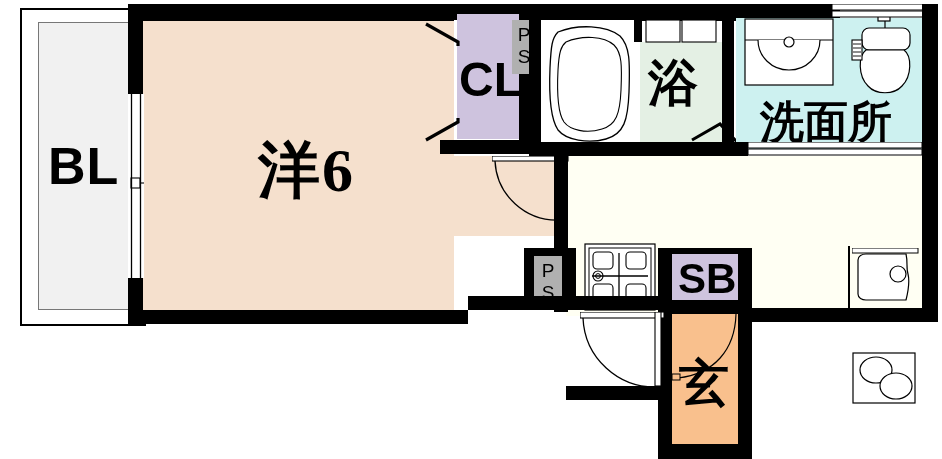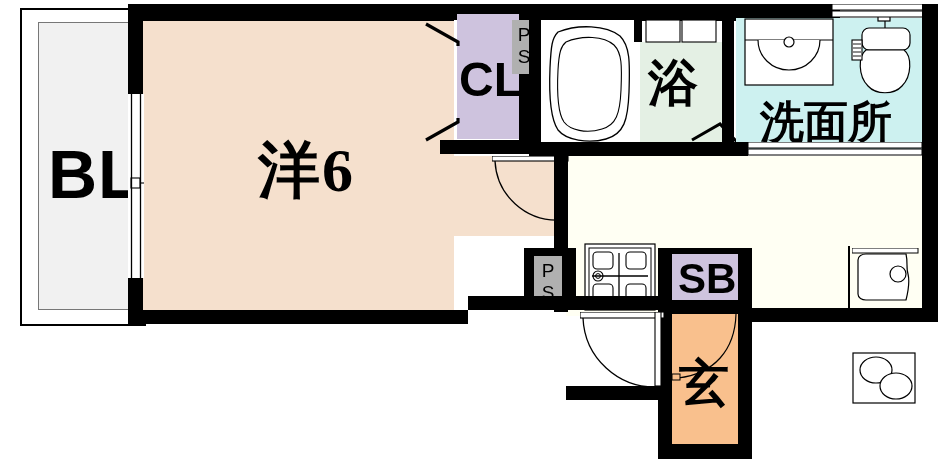--- a/index.html
+++ b/index.html
@@ -37,21 +37,21 @@
 
   
   .label {
     position: absolute;
     color: #000000;
     font-weight: bold;
     line-height: 1;
     white-space: nowrap;
     user-select: none;
   }
-  .lbl-bl   { font-size: 68px; font-family: "Liberation Sans", sans-serif; letter-spacing: 1px; }
+  .lbl-bl   { font-size: 52px; font-family: "Liberation Sans", sans-serif; letter-spacing: 1px; }
   .lbl-room { font-size: 62px; font-family: Liberation Serif, serif; letter-spacing: 2px; }
   .lbl-cl   { font-size: 48px; font-family: "Liberation Sans", sans-serif; text-align: right; }
   .lbl-ps   { font-size: 19px; font-family: "Liberation Sans", sans-serif; font-weight: normal; line-height: 1.15; text-align: center; }
   .lbl-bath { font-size: 50px; font-family: "DejaVu Sans", sans-serif; }
   .lbl-wash { font-size: 44px; font-family: "DejaVu Sans", sans-serif; letter-spacing: 0px; }
   .lbl-sb   { font-size: 42px; font-family: "Liberation Sans", sans-serif; }
   .lbl-gen  { font-size: 50px; font-family: "DejaVu Sans", sans-serif; }
 
   
   .fx { position: absolute; }

